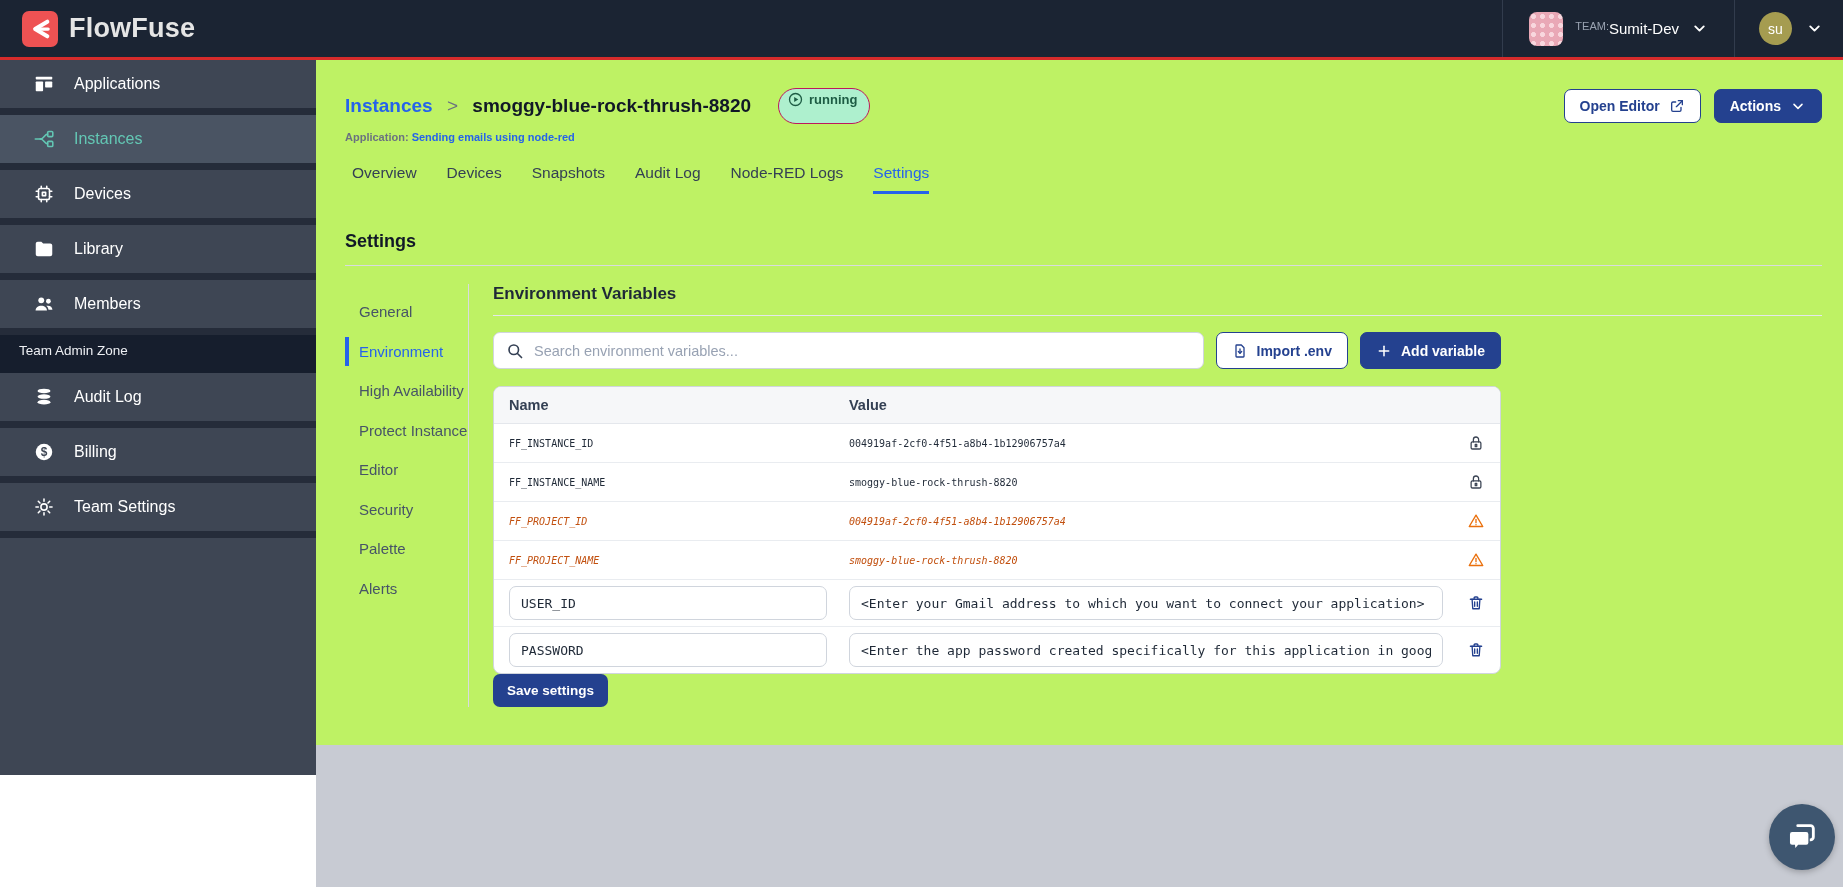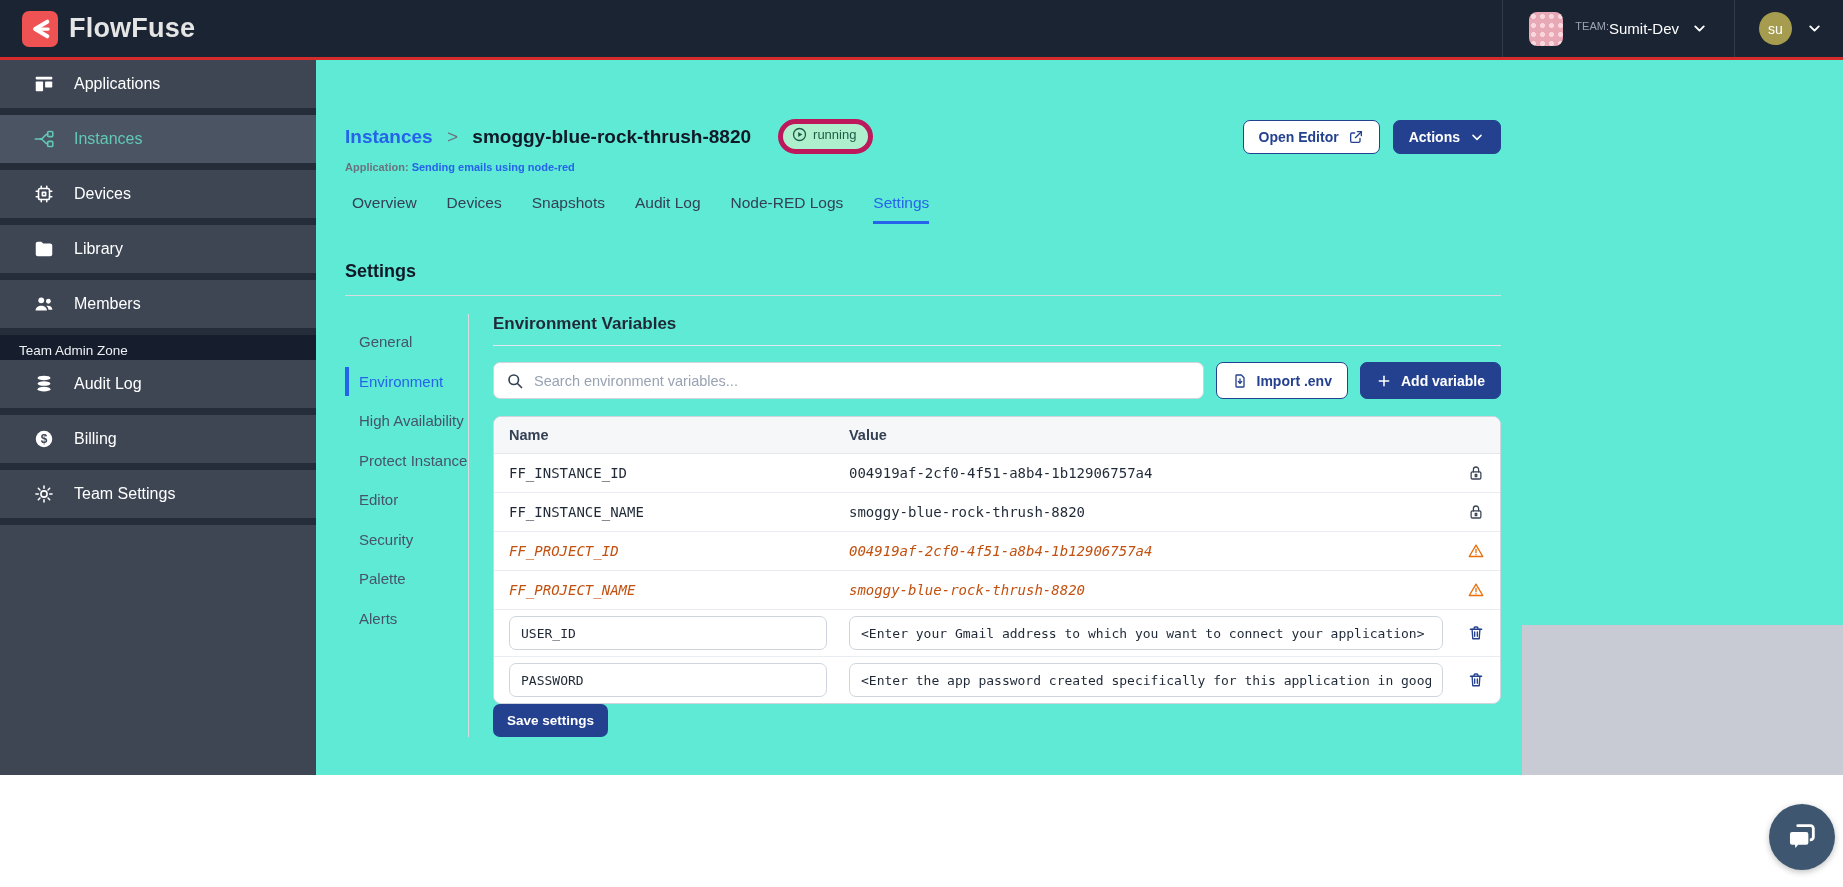--- a/index.html
+++ b/index.html
@@ -29,33 +29,33 @@
   
   .sidebar { width:316px; background:#3E4654; display:flex; flex-direction:column; flex-shrink:0; }
   .side-item { height:55px; display:flex; align-items:center; gap:19px; padding-left:33px;
       color:#fff; font-size:16px; border-bottom:7px solid #252C3A; cursor:pointer; }
   .side-item.active { background:#4A5463; color:#63C7B4; }
   .side-icon { width:22px; height:22px; display:flex; align-items:center; justify-content:center; }
   .side-icon svg { width:22px; height:22px; }
   .icon-stroke { stroke:#fff; fill:none; stroke-width:1.7; stroke-linecap:round; stroke-linejoin:round; }
   .icon-fill { fill:#fff; }
   .side-item.active .icon-stroke { stroke:#63C7B4; }
-  .admin-zone { background:#161E2D; color:#EDEFF3; font-size:13.5px; padding:8px 0 2px 19px; }
+  .admin-zone { background:#161E2D; color:#EDEFF3; font-size:13.5px; padding:8px 0 15px 19px; }
   .side-fill { flex:1; }
 
   
-  .main { flex:1; display:flex; flex-direction:row; background:#5eead4;align-items:flex-end; }
+  .main { flex:1; display:flex; flex-direction:column; background:#bef264; }
   .content { padding:0 21px 38px 29px; }
 
   .header-row { margin-top:28px; display:flex; align-items:center; }
   .breadcrumb { font-size:19px; font-weight:700; color:#111827; }
   .breadcrumb .crumb-link { color:#2563EB; cursor:pointer; }
   .breadcrumb .sep { color:#6B7280; font-weight:400; margin:0 9px; }
-  .badge { margin-left:27px; display:inline-flex; align-items:center; gap:6px; background:#AEF0CE; border:5px solid #be185d;
-      color:#1D5C44; border-radius:999px; padding:3px 12px 7px 9px; font-size:13px; }
+  .badge { margin-left:27px; display:inline-flex; align-items:center; gap:6px; background:#AEF0CE; border:1px solid #be185d;
+      color:#1D5C44; border-radius:999px; padding:3px 12px 16px 9px; font-size:13px;font-weight:bold; }
   .badge svg { width:15px; height:15px; }
   .header-buttons { margin-left:auto; display:flex; gap:13px; }
   .btn { height:34px; border-radius:7px; font-weight:700; font-size:14px; display:inline-flex; align-items:center;
       gap:9px; padding:0 15px; cursor:pointer; font-family:inherit; }
   .btn svg { width:16px; height:16px; }
   .btn-outline { background:#fff; border:1.5px solid #24418F; color:#24418F; }
   .btn-outline svg { stroke:#24418F; fill:none; stroke-width:2; stroke-linecap:round; stroke-linejoin:round; }
   .btn-primary { background:#24418F; border:1.5px solid #24418F; color:#fff; }
   .btn-primary svg { stroke:#fff; fill:none; stroke-width:2.3; stroke-linecap:round; stroke-linejoin:round; }
 
@@ -90,21 +90,21 @@
   .env-table { margin-top:17px; border:1px solid #D0D5DD; border-radius:8px; overflow:hidden; background:#fff; }
   .thead { display:flex; background:#F6F7F9; border-bottom:1px solid #E4E7EC; font-weight:700; font-size:14.5px;
       color:#344054; padding:10px 15px; }
   .col-name { width:340px; }
   .col-value { flex:1; }
   .env-row { display:flex; align-items:center; padding:9px 15px; border-bottom:1px solid #E9ECF0; min-height:39px; }
   .env-row:last-child { border-bottom:none; }
   .name-cell { width:340px; display:flex; align-items:center; }
   .value-cell { flex:1; display:flex; align-items:center; }
   .icon-cell { width:28px; display:flex; justify-content:flex-end; align-items:center; }
-  .mono { font-family:"DejaVu Sans Mono",monospace; font-size:14px; color:#1F2937; }
+  .mono { font-family:"DejaVu Sans Mono",monospace; font-size:10px; color:#1F2937; }
   .env-row.deprecated .mono { color:#C2500F; font-style:italic; }
   .env-row input { font-family:"DejaVu Sans Mono",monospace; font-size:13px; color:#1F2937; height:34px;
       border:1px solid #D0D5DD; border-radius:7px; padding:0 11px; outline:none; background:#fff; }
   .name-input { width:318px; }
   .value-input { width:calc(100% - 14px); }
   .env-row.editable { padding:6px 15px; }
 
   .icon-cell svg { width:18px; height:18px; fill:none; stroke-linecap:round; stroke-linejoin:round; }
   .lock-icon svg { stroke:#3B4454; stroke-width:1.7; }
   .warn-icon svg { stroke:#EA700D; stroke-width:1.8; }

